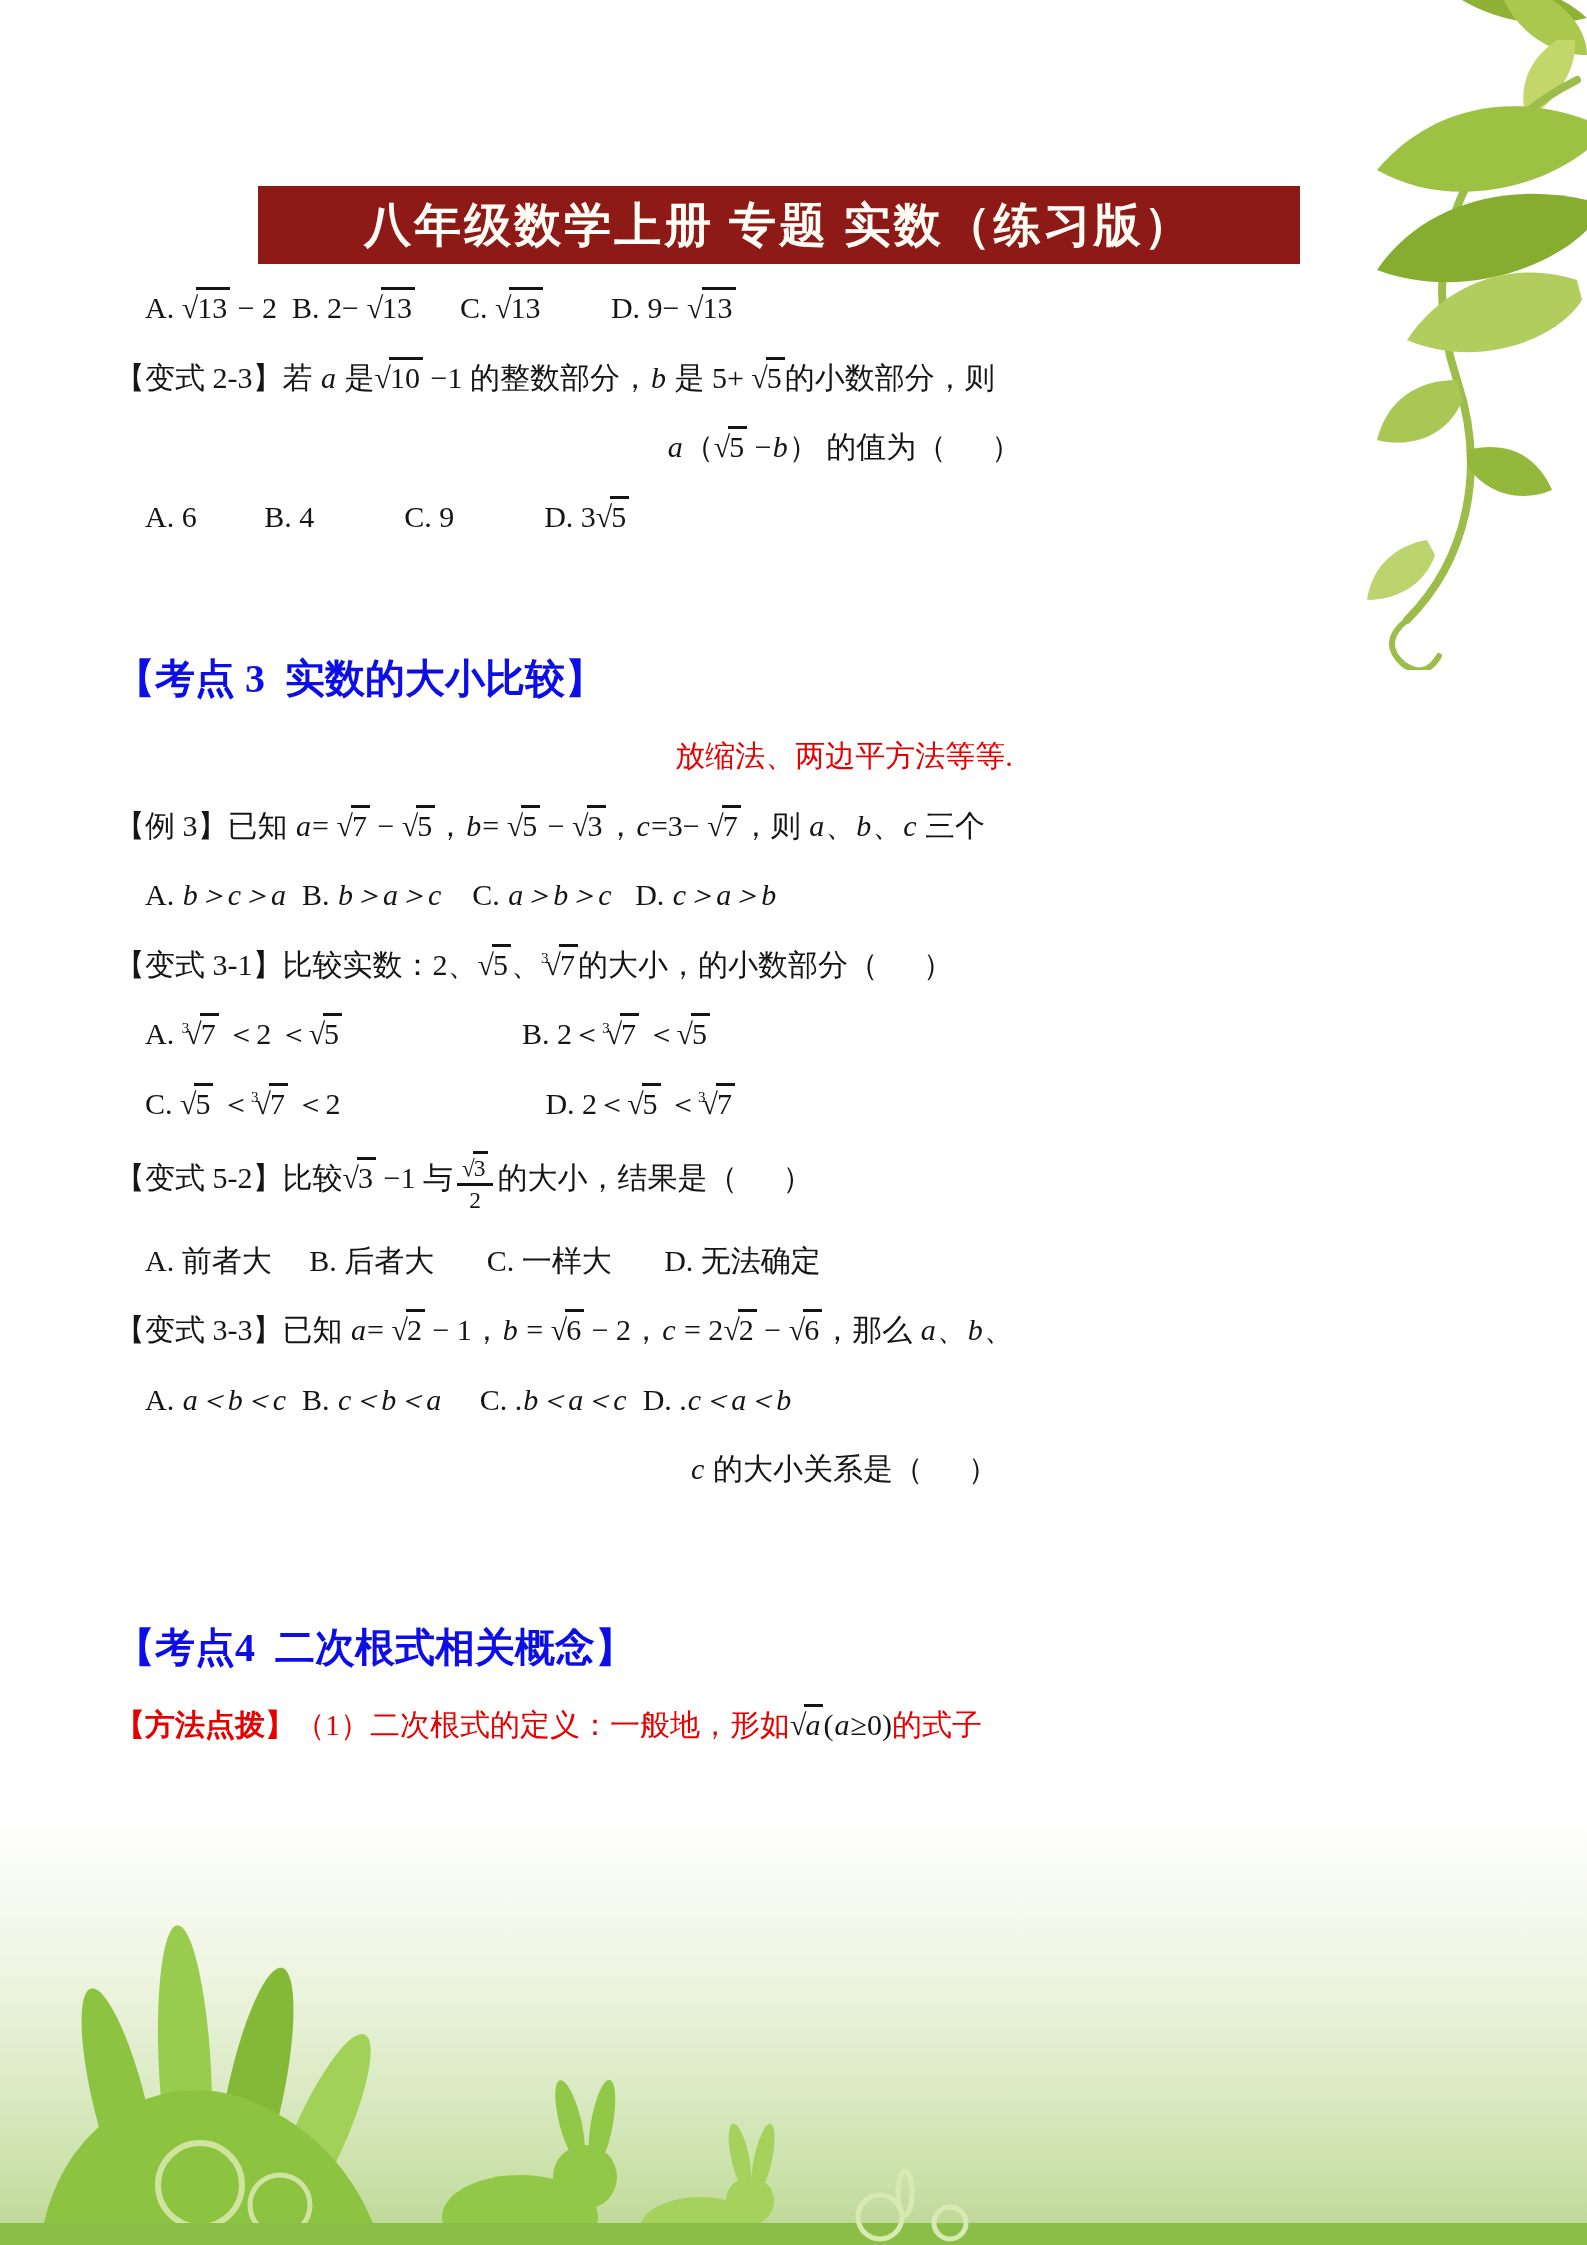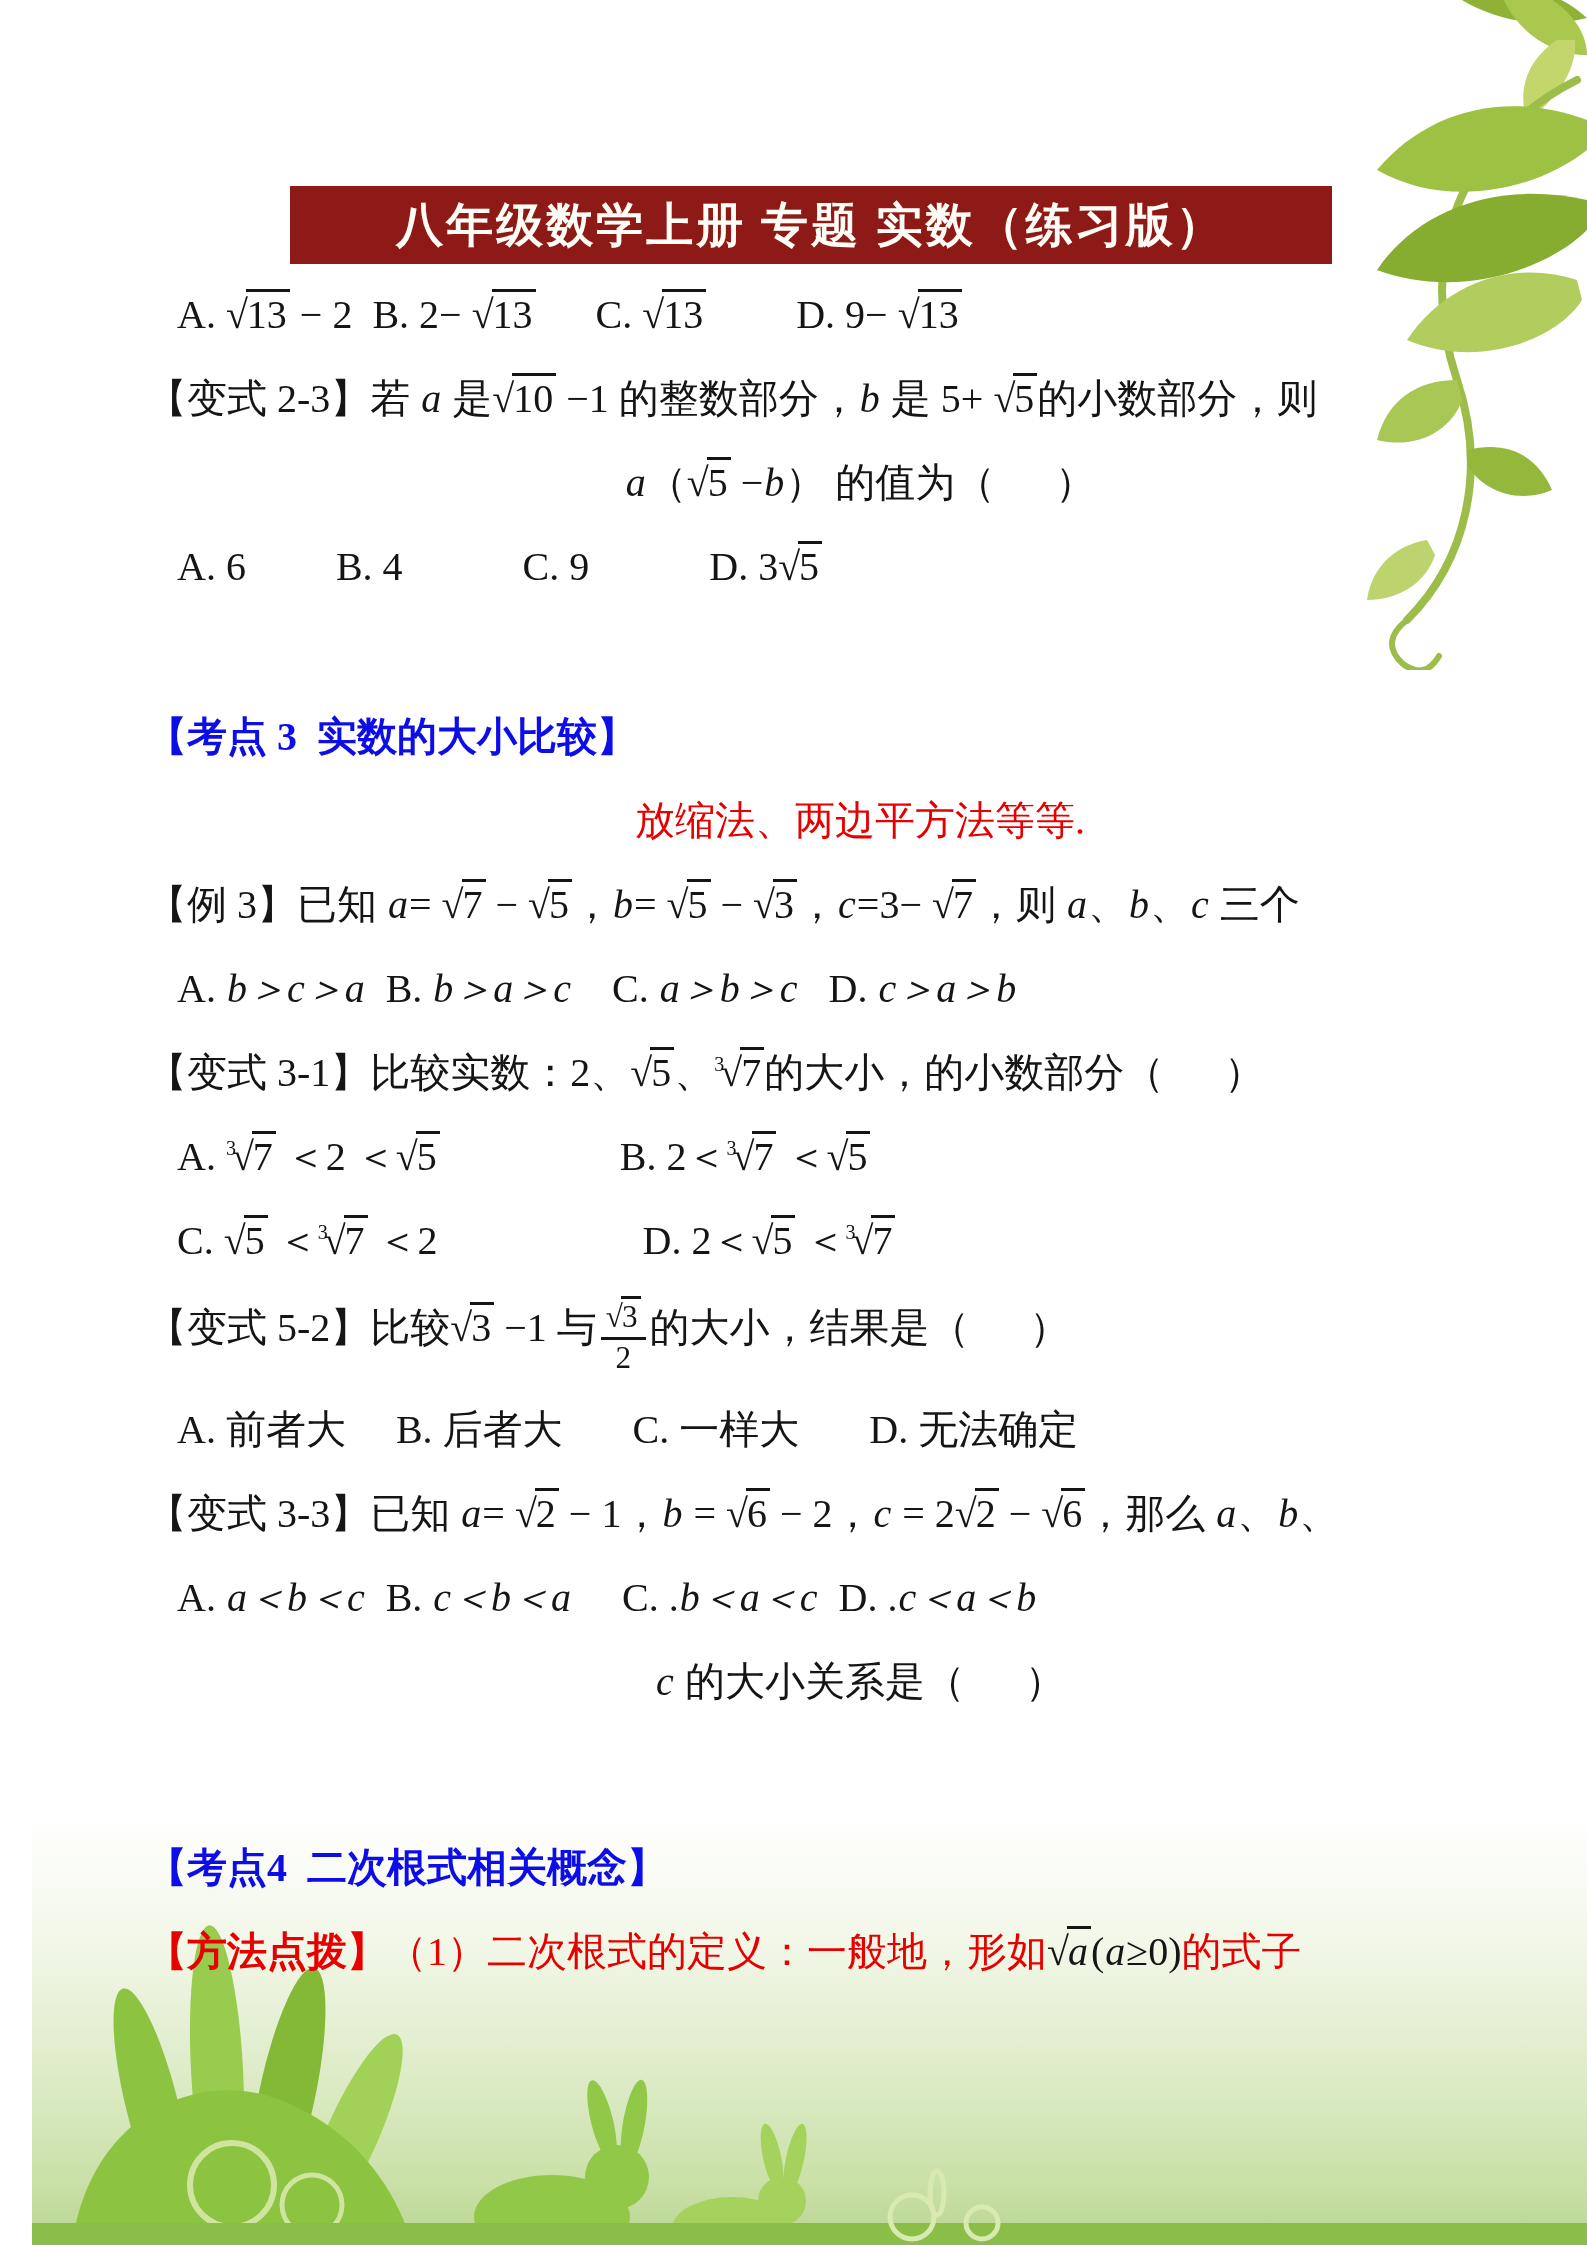--- a/index.html
+++ b/index.html
@@ -2,40 +2,40 @@
 <html style="--banner-bg: #8e1a17; --banner-fg: #fffdf5; --heading-blue: #0d0de8; --method-red: #e60000; --text-black: #151515; --leaf-green: #8fc13d; --leaf-light: #b8d35e; --bottom-band-green: #8bbd49;"><head>
 <meta charset="utf-8">
 <style>
   html,body{margin:0;padding:0;}
   body{
     width:1587px;height:2245px;position:relative;overflow:hidden;
     background:#ffffff;
     font-family:"Liberation Serif","DejaVu Serif",serif;
     color:#111;
   }
-  .page{position:absolute;inset:0;margin-left:32px;}
+  .page{position:absolute;inset:0;}
   
   .decor{position:absolute;z-index:0;pointer-events:none;}
   .decor-topright{top:0;right:0;}
   .bottom-grad{
     position:absolute;left:0;bottom:0;width:1587px;height:430px;z-index:0;
     background:linear-gradient(180deg, rgba(237,244,223,0) 0%, rgba(231,240,212,.55) 30%,
                #dcebc6 62%, #c9e0a6 86%, #b9d592 100%);
   }
   .decor-bottom{bottom:0;left:0;}
   
   .content{position:relative;z-index:2;padding:0 50px 0 115px;}
   .banner{
     margin-top:186px;margin-left:143px;width:1042px;height:78px;
     display:flex;align-items:center;justify-content:center;
     background:var(--banner-bg,#8e1a17);color:var(--banner-fg,#fffdf5);
     font-size:47px;font-weight:bold;letter-spacing:3px;
   }
   .line{
-    margin-top:26px;font-size:40px;line-height:1.45;white-space:pre-wrap;
+    margin-top:26px;font-size:30px;line-height:1.45;white-space:pre-wrap;
     color:var(--text-black,#151515);
   }
   .ind-opt{padding-left:30px;}
   .ind-cont{padding-left:36px;text-align:center;}
   .gap-lg{margin-top:112px;}
   .gap-xl{margin-top:128px;}
   .heading{color:var(--heading-blue,#0d0de8);font-weight:bold;font-size:40px;}
   .red{color:var(--method-red,#e60000);}
   .bd{font-weight:bold;}
   .it{font-style:italic;padding:0 1px;}

